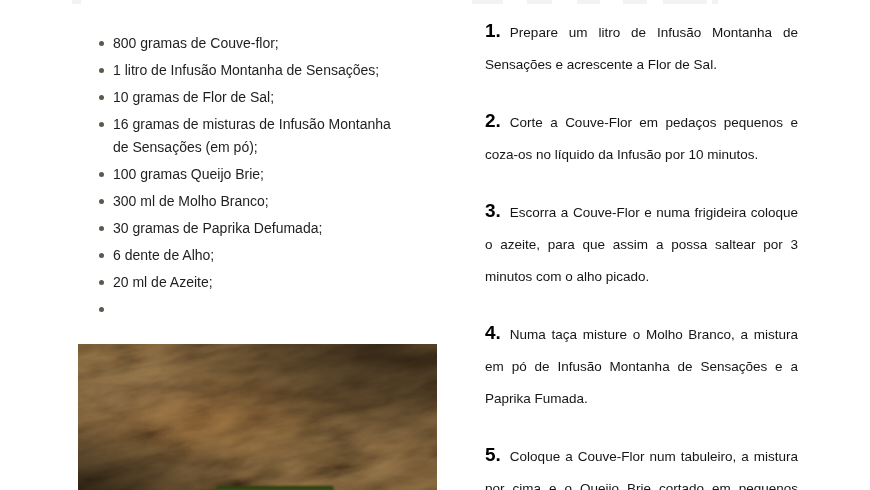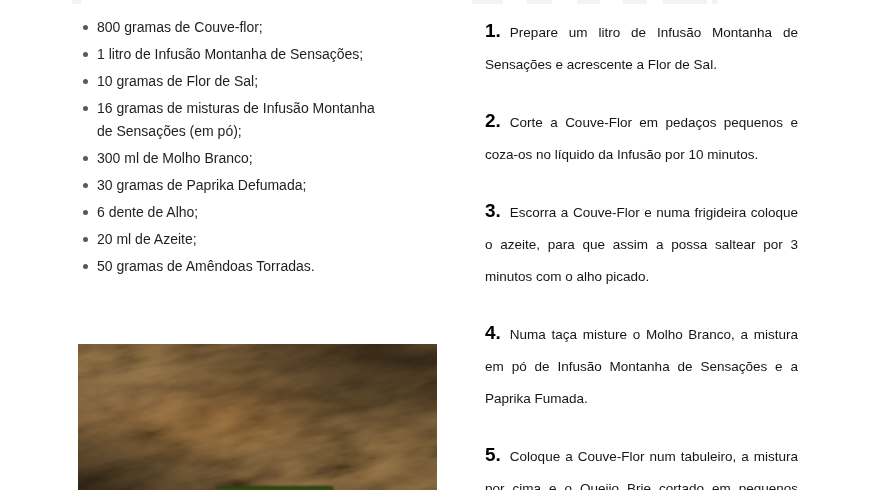--- a/index.html
+++ b/index.html
@@ -19,21 +19,21 @@
   
   .top-remnant { position: absolute; top: 0; left: 0; width: 870px; height: 6px; }
   .top-remnant .blk { position: absolute; top: 0; height: 4px; background: #f3f3f3; }
 
   
   .ingredients {
     position: absolute;
     left: 78px;
     top: 16px;
     width: 312px;
-    margin: 0;
+    margin: 16px;
     padding: 0;
     list-style: none;
   }
   .ingredients li {
     display: flex;
     align-items: flex-start;
     margin: 0 0 4px 0;
     font-size: 14px;
     line-height: 23px;
     color: #1f1f1f;
@@ -125,37 +125,40 @@
   <li>
       <span class="bullet"></span>
       <span>10 gramas de Flor de Sal;</span>
     </li>
   <li>
       <span class="bullet"></span>
       <span>16 gramas de misturas de Infusão Montanha de Sensações (em pó);</span>
     </li>
   <li>
       <span class="bullet"></span>
+      <span>100 gramas Queijo Brie;</span>
+    </li>
+  <li>
+      <span class="bullet"></span>
       <span>300 ml de Molho Branco;</span>
     </li>
   <li>
       <span class="bullet"></span>
       <span>30 gramas de Paprika Defumada;</span>
     </li>
   <li>
       <span class="bullet"></span>
       <span>6 dente de Alho;</span>
     </li>
   <li>
       <span class="bullet"></span>
       <span>20 ml de Azeite;</span>
     </li>
   <li>
       <span class="bullet"></span>
-      <span>50 gramas de Amêndoas Torradas.</span>
     </li>
 </ul>
 
 <div class="steps">
   <p class="step"><span class="step-num">1.</span><span>Prepare um litro de Infusão Montanha de Sensações e acrescente a Flor de Sal.</span></p>
   <p class="step"><span class="step-num">2.</span><span>Corte a Couve-Flor em pedaços pequenos e coza-os no líquido da Infusão por 10 minutos.</span></p>
   <p class="step"><span class="step-num">3.</span><span>Escorra a Couve-Flor e numa frigideira coloque o azeite, para que assim a possa saltear por 3 minutos com o alho picado.</span></p>
   <p class="step"><span class="step-num">4.</span><span>Numa taça misture o Molho Branco, a mistura em pó de Infusão Montanha de Sensações e a Paprika Fumada.</span></p>
   <p class="step"><span class="step-num">5.</span><span>Coloque a Couve-Flor num tabuleiro, a mistura por cima e o Queijo Brie cortado em pequenos pedaços (e espalhado pelo tabuleiro).</span></p>
 </div>

